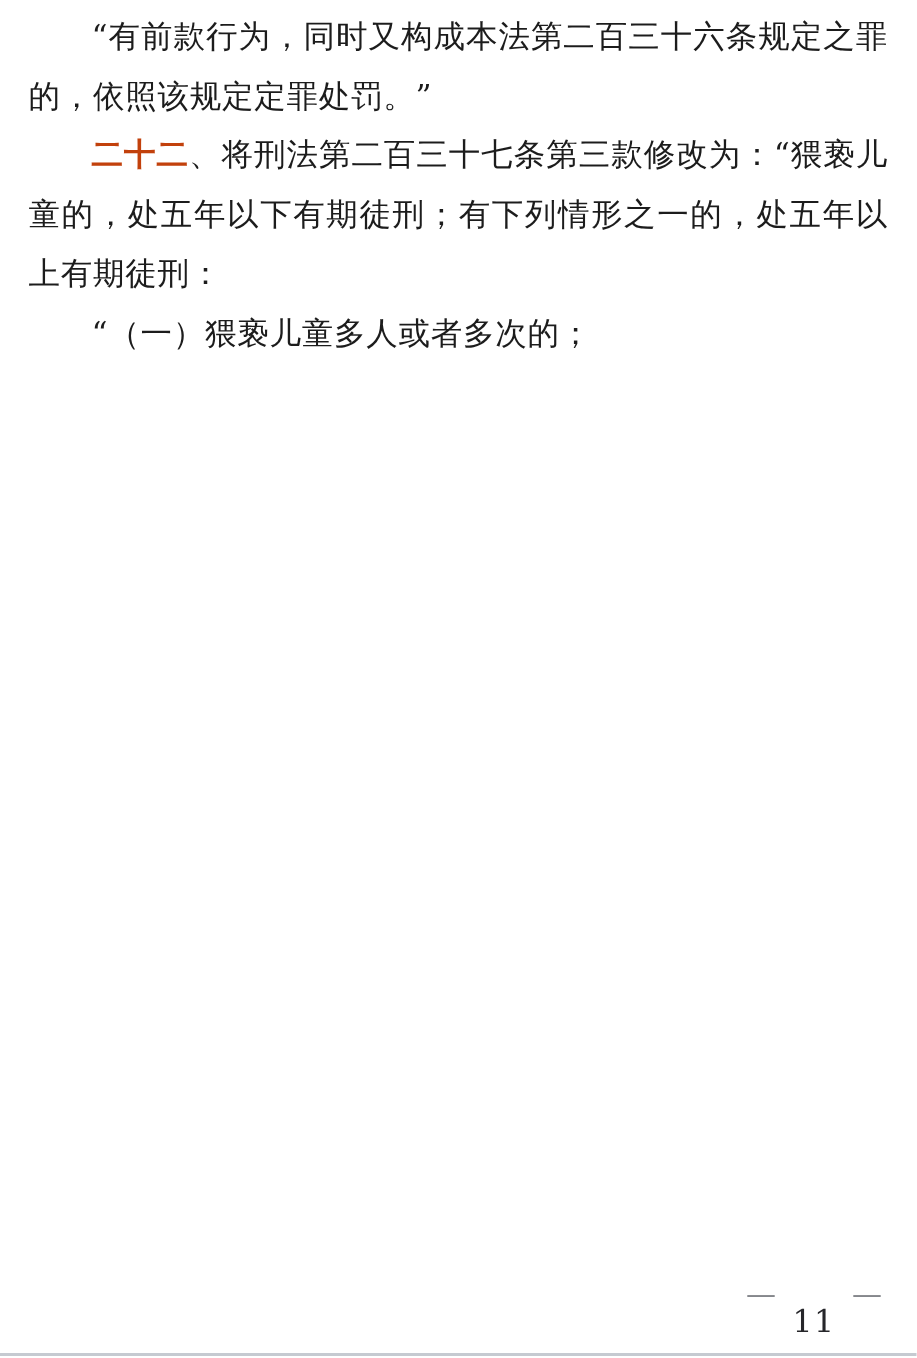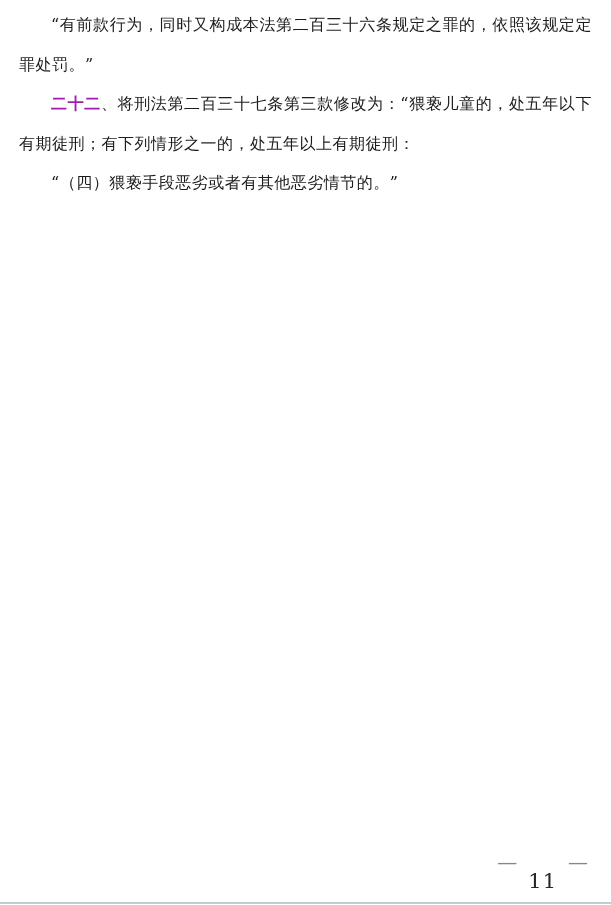--- a/index.html
+++ b/index.html
@@ -19,31 +19,31 @@
     top: 0;
     left: 0;
     right: 0;
     bottom: 0;
     padding: 5px 19px 0 19px;
     box-sizing: border-box;
     color: #1c1c1c;
   }
   .para {
     margin: 0;
-    font-size: 16px;
+    font-size: 21px;
     line-height: 39.6px;
     text-align: justify;
     text-indent: 2em;
     letter-spacing: 0.5px;
     word-break: break-all;
   }
   .lead {
     font-family: "DejaVu Sans", "Liberation Sans", sans-serif;
     font-weight: 700;
-    color: #a21caf;
+    color: #c2410c;
   }
   .footer {
     position: absolute;
     right: 23px;
     bottom: 12px;
     font-size: 21px;
     line-height: 24px;
     color: #26262a;
     display: flex;
     align-items: center;
@@ -69,24 +69,24 @@
 </style>
 </head>
 <body>
 
 <div class="page">
 
   <p class="para"><span>“有前款行为，同时又构成本法第二百三十六条规定之罪的，依照该规定定罪处罚。”</span></p>
 
   <p class="para"><strong class="lead">二十二</strong><span>、将刑法第二百三十七条第三款修改为：“猥亵儿童的，处五年以下有期徒刑；有下列情形之一的，处五年以上有期徒刑：</span></p>
 
+  <p class="para"><span>“（一）猥亵儿童多人或者多次的；</span></p>
 
 
 
-  <p class="para"><span>“（四）猥亵手段恶劣或者有其他恶劣情节的。”</span></p>
 
 
 
   <div class="footer">
     <span class="dash">—</span>
     <span class="page-num">11</span>
     <span class="dash">—</span>
   </div>
 
   <div class="bottom-rule"></div>

